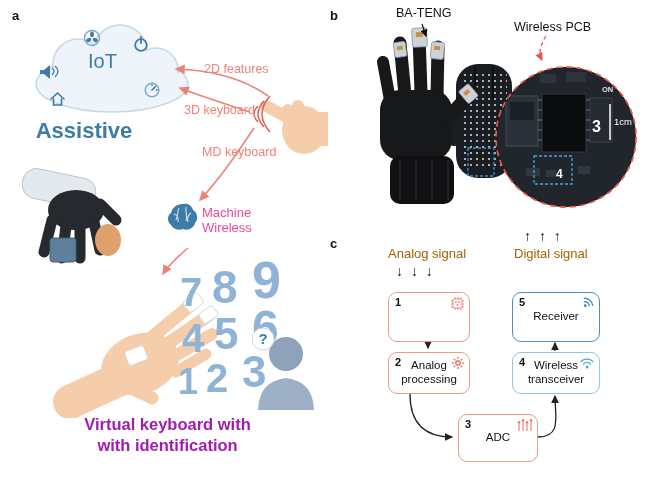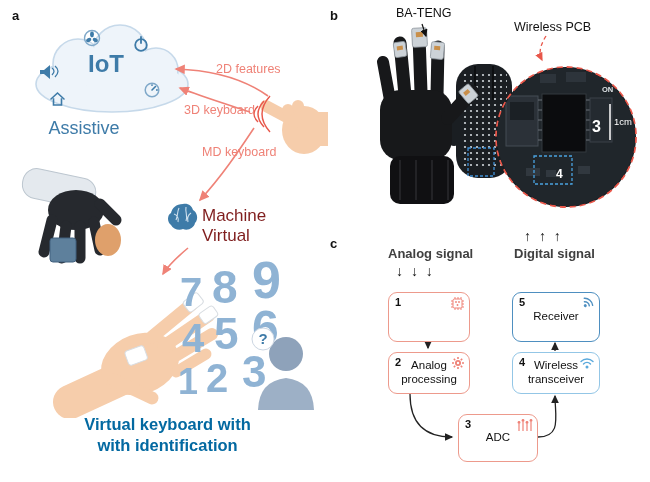--- a/index.html
+++ b/index.html
@@ -1,26 +1,26 @@
 <!DOCTYPE html>
 <html><head>
 <meta charset="utf-8">
 <style>
   html,body{margin:0;padding:0;background:#fff}
   .fig{position:relative;width:650px;height:482px;background:#fff;overflow:hidden;
        font-family:"Liberation Sans","DejaVu Sans",sans-serif;color:#111}
   .abs{position:absolute}
   .plabel{font-size:13px;font-weight:bold;color:#111}
   .feature{font-size:12.5px;color:#ef8277;white-space:nowrap}
-  .assistive{font-size:18px;font-weight:normal;color:#3e7ba8;text-align:center;line-height:1.15}
-  .ml{font-size:17px;color:#7f1d1d;line-height:1.15}
+  .assistive{font-size:22px;font-weight:bold;color:#3e7ba8;text-align:center;line-height:1.15}
+  .ml{font-size:13px;color:#ec4899;line-height:1.15}
   .num{font-weight:bold;color:#8fb3d4;line-height:1}
-  .caption{font-size:16.5px;font-weight:bold;color:#0369a1;text-align:center;line-height:1.25}
+  .caption{font-size:16.5px;font-weight:bold;color:#a21caf;text-align:center;line-height:1.25}
   .blabel-b{font-size:12.5px;color:#111;white-space:nowrap}
-  .sig{font-size:13px;font-weight:bold;color:#404040;white-space:nowrap}
+  .sig{font-size:13px;font-weight:normal;color:#a16207;white-space:nowrap}
   .sigarrows{font-size:14px;color:#111;letter-spacing:2px;white-space:nowrap}
   .cbox{position:absolute;background:#fff;border-radius:9px;display:flex;align-items:center;justify-content:center;text-align:center}
   .cbox .lbl{font-size:11.5px;color:#111;line-height:1.2;padding:2px 5px}
   .cbox .bnum{position:absolute;top:3px;left:6px;font-size:11px;font-weight:bold;color:#111}
   .cbox .bicon{position:absolute;top:3px;right:4px;line-height:0}
   .b-salmon{border:1.6px solid #ed9a8c}
   .b-lblue{border:1.6px solid #93c6e6}
   .b-dblue{border:1.6px solid #4e8fc0}
 </style>
 </head>
@@ -60,21 +60,21 @@
     <g transform="translate(22,72)">
       <path d="M1 7L7.5 1L14 7" fill="none" stroke="#3e7ba8" stroke-width="1.6" stroke-linecap="round"></path>
       <path d="M3.5 6.2V13h8V6.2" fill="none" stroke="#3e7ba8" stroke-width="1.6"></path>
     </g>
     <g transform="translate(116,62)">
       <circle cx="8" cy="8" r="6.8" fill="none" stroke="#7fa8c9" stroke-width="1.5"></circle>
       <path d="M8 8L11.5 4.5" stroke="#3e7ba8" stroke-width="1.6" stroke-linecap="round"></path>
       <path d="M8 2.2v1.8 M13.8 8h-1.8" stroke="#3e7ba8" stroke-width="1.3"></path>
     </g>
   </svg>
-  <span class="abs" style="left:88px;top:50px;font-size:24px;font-weight:bold;color:#3e7ba8">IoT</span>
+  <span class="abs" style="left:88px;top:50px;font-size:20px;font-weight:normal;color:#3e7ba8">IoT</span>
 
   <svg class="abs" style="left:252px;top:86px" width="76" height="70" viewBox="0 0 76 70">
     <rect x="56" y="26" width="20" height="34" fill="#f6cdab"></rect>
     <ellipse cx="52" cy="44" rx="22" ry="24" fill="#f6cdab"></ellipse>
     <line x1="14" y1="20" x2="44" y2="36" stroke="#f6cdab" stroke-width="12" stroke-linecap="round"></line>
     <circle cx="36" cy="24" r="6" fill="#f6cdab"></circle>
     <circle cx="46" cy="20" r="6" fill="#f6cdab"></circle>
   </svg>
 
   <svg class="abs" style="left:0;top:0;pointer-events:none" width="330" height="482" viewBox="0 0 330 482">
@@ -89,21 +89,21 @@
       <path d="M254 128 C 238 152 222 176 200 200" marker-end="url(#msal)"></path>
       <path d="M188 248 C 176 258 168 266 163 274" marker-end="url(#msal)"></path>
     </g>
     <g fill="none" stroke="#e8574a" stroke-width="1.4">
       <path d="M258 106 Q 250 114 258 122"></path>
       <path d="M264 101 Q 252 114 264 127"></path>
       <path d="M270 96 Q 254 114 270 132"></path>
     </g>
   </svg>
 
-  <span class="abs feature" style="left:216px;top:62px">2D features</span>
+  <span class="abs feature" style="left:204px;top:62px">2D features</span>
   <span class="abs feature" style="left:184px;top:103px">3D keyboard</span>
   <span class="abs feature" style="left:202px;top:145px">MD keyboard</span>
 
   <div class="abs assistive" style="left:22px;top:118px;width:124px">
     <div>Assistive</div>
   </div>
 
   <svg class="abs" style="left:20px;top:160px" width="120" height="108" viewBox="0 0 120 108">
     <rect x="6" y="6" width="74" height="30" rx="14" fill="#e4e9ee" stroke="#bcc6cf" transform="rotate(12 6 6)"></rect>
     <ellipse cx="56" cy="50" rx="28" ry="20" fill="#26292e"></ellipse>
@@ -115,21 +115,21 @@
     <rect x="30" y="78" width="26" height="24" rx="3" fill="#5e809c" stroke="#41607e"></rect>
     <ellipse cx="88" cy="80" rx="13" ry="16" fill="#dfa06b"></ellipse>
   </svg>
 
   <svg class="abs" style="left:166px;top:202px" width="34" height="30" viewBox="0 0 34 30">
     <path d="M17 2C10 2 6 6 5 11C1 13 1 20 5 23C7 27 13 29 17 27C22 29 28 26 29 21C33 17 31 10 27 8C26 4 22 1 17 2Z" fill="#3e7ba8"></path>
     <path d="M13 6C11 10 12 14 10 18 M20 5C19 10 22 14 20 19 M8 12c3 1 5 4 4 8 M25 11c-3 2-4 5-3 9" stroke="#cfe0ee" stroke-width="1.1" fill="none"></path>
   </svg>
   <div class="abs ml" style="left:202px;top:206px">
     <div>Machine</div>
-    <div>Virtual</div>
+    <div>Wireless</div>
   </div>
 
   <svg class="abs" style="left:52px;top:282px" width="172" height="136" viewBox="0 0 172 136">
     <line x1="18" y1="120" x2="70" y2="96" stroke="#f6cdab" stroke-width="34" stroke-linecap="round"></line>
     <ellipse cx="88" cy="82" rx="40" ry="30" fill="#f6cdab" transform="rotate(-20 88 82)"></ellipse>
     <line x1="100" y1="55" x2="140" y2="22" stroke="#f6cdab" stroke-width="13" stroke-linecap="round"></line>
     <line x1="112" y1="64" x2="156" y2="34" stroke="#f6cdab" stroke-width="13" stroke-linecap="round"></line>
     <line x1="120" y1="76" x2="160" y2="52" stroke="#f6cdab" stroke-width="12" stroke-linecap="round"></line>
     <line x1="124" y1="90" x2="154" y2="72" stroke="#f6cdab" stroke-width="11" stroke-linecap="round"></line>
     <line x1="62" y1="98" x2="100" y2="116" stroke="#f6cdab" stroke-width="13" stroke-linecap="round"></line>

